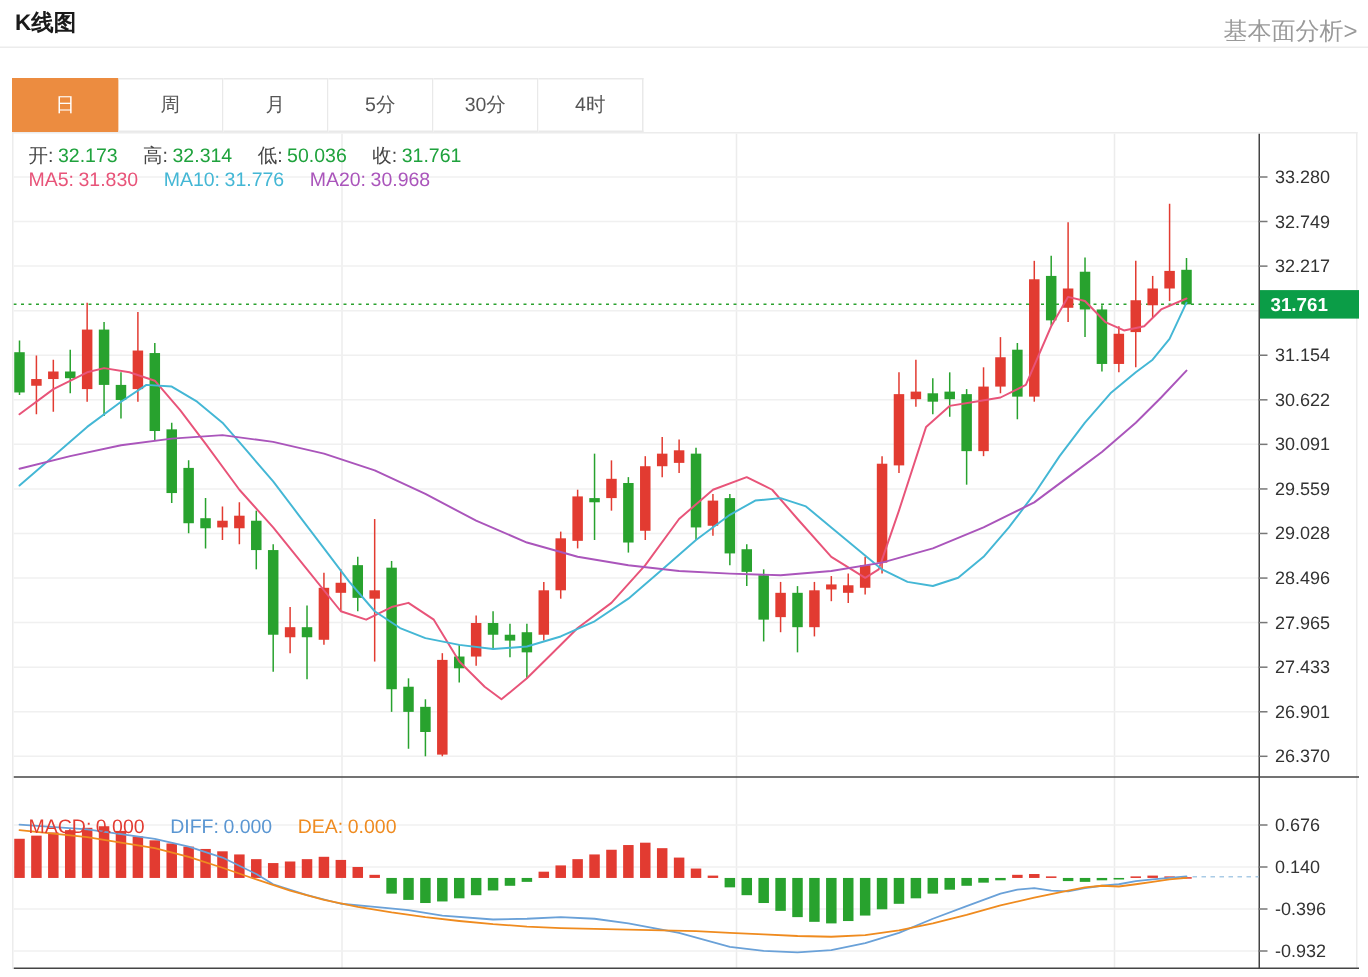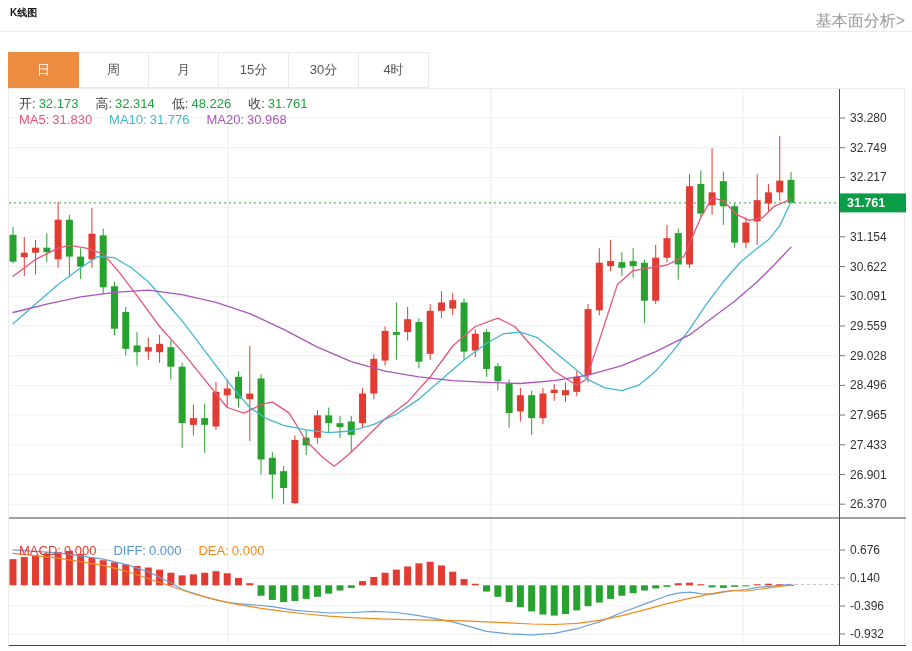--- a/index.html
+++ b/index.html
@@ -1,18 +1,18 @@
 <!DOCTYPE html>
 <html><head>
 <meta charset="utf-8">
 <style>
   html,body{margin:0;padding:0;}
   body{width:912px;height:651px;position:relative;background:#fff;overflow:hidden;
        font-family:"Liberation Sans",sans-serif;}
-  .page-title{position:absolute;left:10px;top:6px;font-size:10px;font-weight:bold;color:#1a1a1a;}
+  .page-title{position:absolute;left:10px;top:6px;font-size:15px;font-weight:bold;color:#1a1a1a;}
   .fund-link{position:absolute;right:7px;top:11px;font-size:16px;color:#999;text-decoration:none;cursor:pointer;}
   .title-divider{position:absolute;top:31px;left:0;width:912px;height:1px;background:#ececec;}
   .tabbar{position:absolute;left:8px;top:52px;display:flex;}
   .tab{width:69px;height:34px;line-height:34px;text-align:center;font-size:13px;color:#555;
        background:#fff;border:1px solid #e9e9e9;border-left:none;cursor:pointer;box-sizing:content-box;}
   .tab:first-child{border-left:1px solid #e9e9e9;}
   .tab.active{background:#ec8c40;border-color:#ec8c40;color:#fff;}
   .chart-box{position:absolute;left:8px;top:88px;width:897px;height:558px;
              border-left:1px solid #ececec;border-right:1px solid #ececec;border-top:1px solid #ececec;box-sizing:border-box;}
   .chart-box svg{position:absolute;left:0;top:0;}
@@ -29,27 +29,27 @@
 <body>
 
 <div class="page-title">K线图</div>
 <a class="fund-link">基本面分析&gt;</a>
 <div class="title-divider"></div>
 
 <div class="tabbar">
     <div class="tab active">日</div>
     <div class="tab">周</div>
     <div class="tab">月</div>
-    <div class="tab">15分</div>
+    <div class="tab">5分</div>
     <div class="tab">30分</div>
     <div class="tab">4时</div>
   </div>
 
 <div class="chart-box">
-  <div id="ohlc-row" class="info-row"><span class="pair"><span class="lbl">开:</span><span class="val">32.173</span></span><span class="pair"><span class="lbl">高:</span><span class="val">32.314</span></span><span class="pair"><span class="lbl">低:</span><span class="val">48.226</span></span><span class="pair"><span class="lbl">收:</span><span class="val">31.761</span></span></div>
+  <div id="ohlc-row" class="info-row"><span class="pair"><span class="lbl">开:</span><span class="val">32.173</span></span><span class="pair"><span class="lbl">高:</span><span class="val">32.314</span></span><span class="pair"><span class="lbl">低:</span><span class="val">50.036</span></span><span class="pair"><span class="lbl">收:</span><span class="val">31.761</span></span></div>
   <div id="ma-row" class="info-row"><span class="pair"><span class="lbl" style="color: rgb(232, 84, 121);">MA5:</span><span class="val" style="color: rgb(232, 84, 121);">31.830</span></span><span class="pair"><span class="lbl" style="color: rgb(68, 183, 213);">MA10:</span><span class="val" style="color: rgb(68, 183, 213);">31.776</span></span><span class="pair"><span class="lbl" style="color: rgb(170, 85, 187);">MA20:</span><span class="val" style="color: rgb(170, 85, 187);">30.968</span></span></div>
   <div id="macd-row" class="info-row"><span class="pair"><span class="lbl" style="color: rgb(226, 59, 49);">MACD:</span><span class="val" style="color: rgb(226, 59, 49);">0.000</span></span><span class="pair"><span class="lbl" style="color: rgb(90, 150, 210);">DIFF:</span><span class="val" style="color: rgb(90, 150, 210);">0.000</span></span><span class="pair"><span class="lbl" style="color: rgb(239, 139, 31);">DEA:</span><span class="val" style="color: rgb(239, 139, 31);">0.000</span></span></div>
   <svg id="chart-svg" width="897" height="558" viewBox="0 0 897 558">
       <line x1="219" y1="0" x2="219" y2="556.5" stroke="#ececec" stroke-width="1"></line>
       <line x1="482" y1="0" x2="482" y2="556.5" stroke="#ececec" stroke-width="1"></line>
       <line x1="734" y1="0" x2="734" y2="556.5" stroke="#ececec" stroke-width="1"></line>
       <line x1="0" y1="29" x2="830" y2="29" stroke="#f0f0f0" stroke-width="1"></line>
       <line x1="0" y1="58.67758999999994" x2="830" y2="58.67758999999994" stroke="#f0f0f0" stroke-width="1"></line>
       <line x1="0" y1="88.41107000000014" x2="830" y2="88.41107000000014" stroke="#f0f0f0" stroke-width="1"></line>
       <line x1="0" y1="147.82214000000008" x2="830" y2="147.82214000000008" stroke="#f0f0f0" stroke-width="1"></line>

